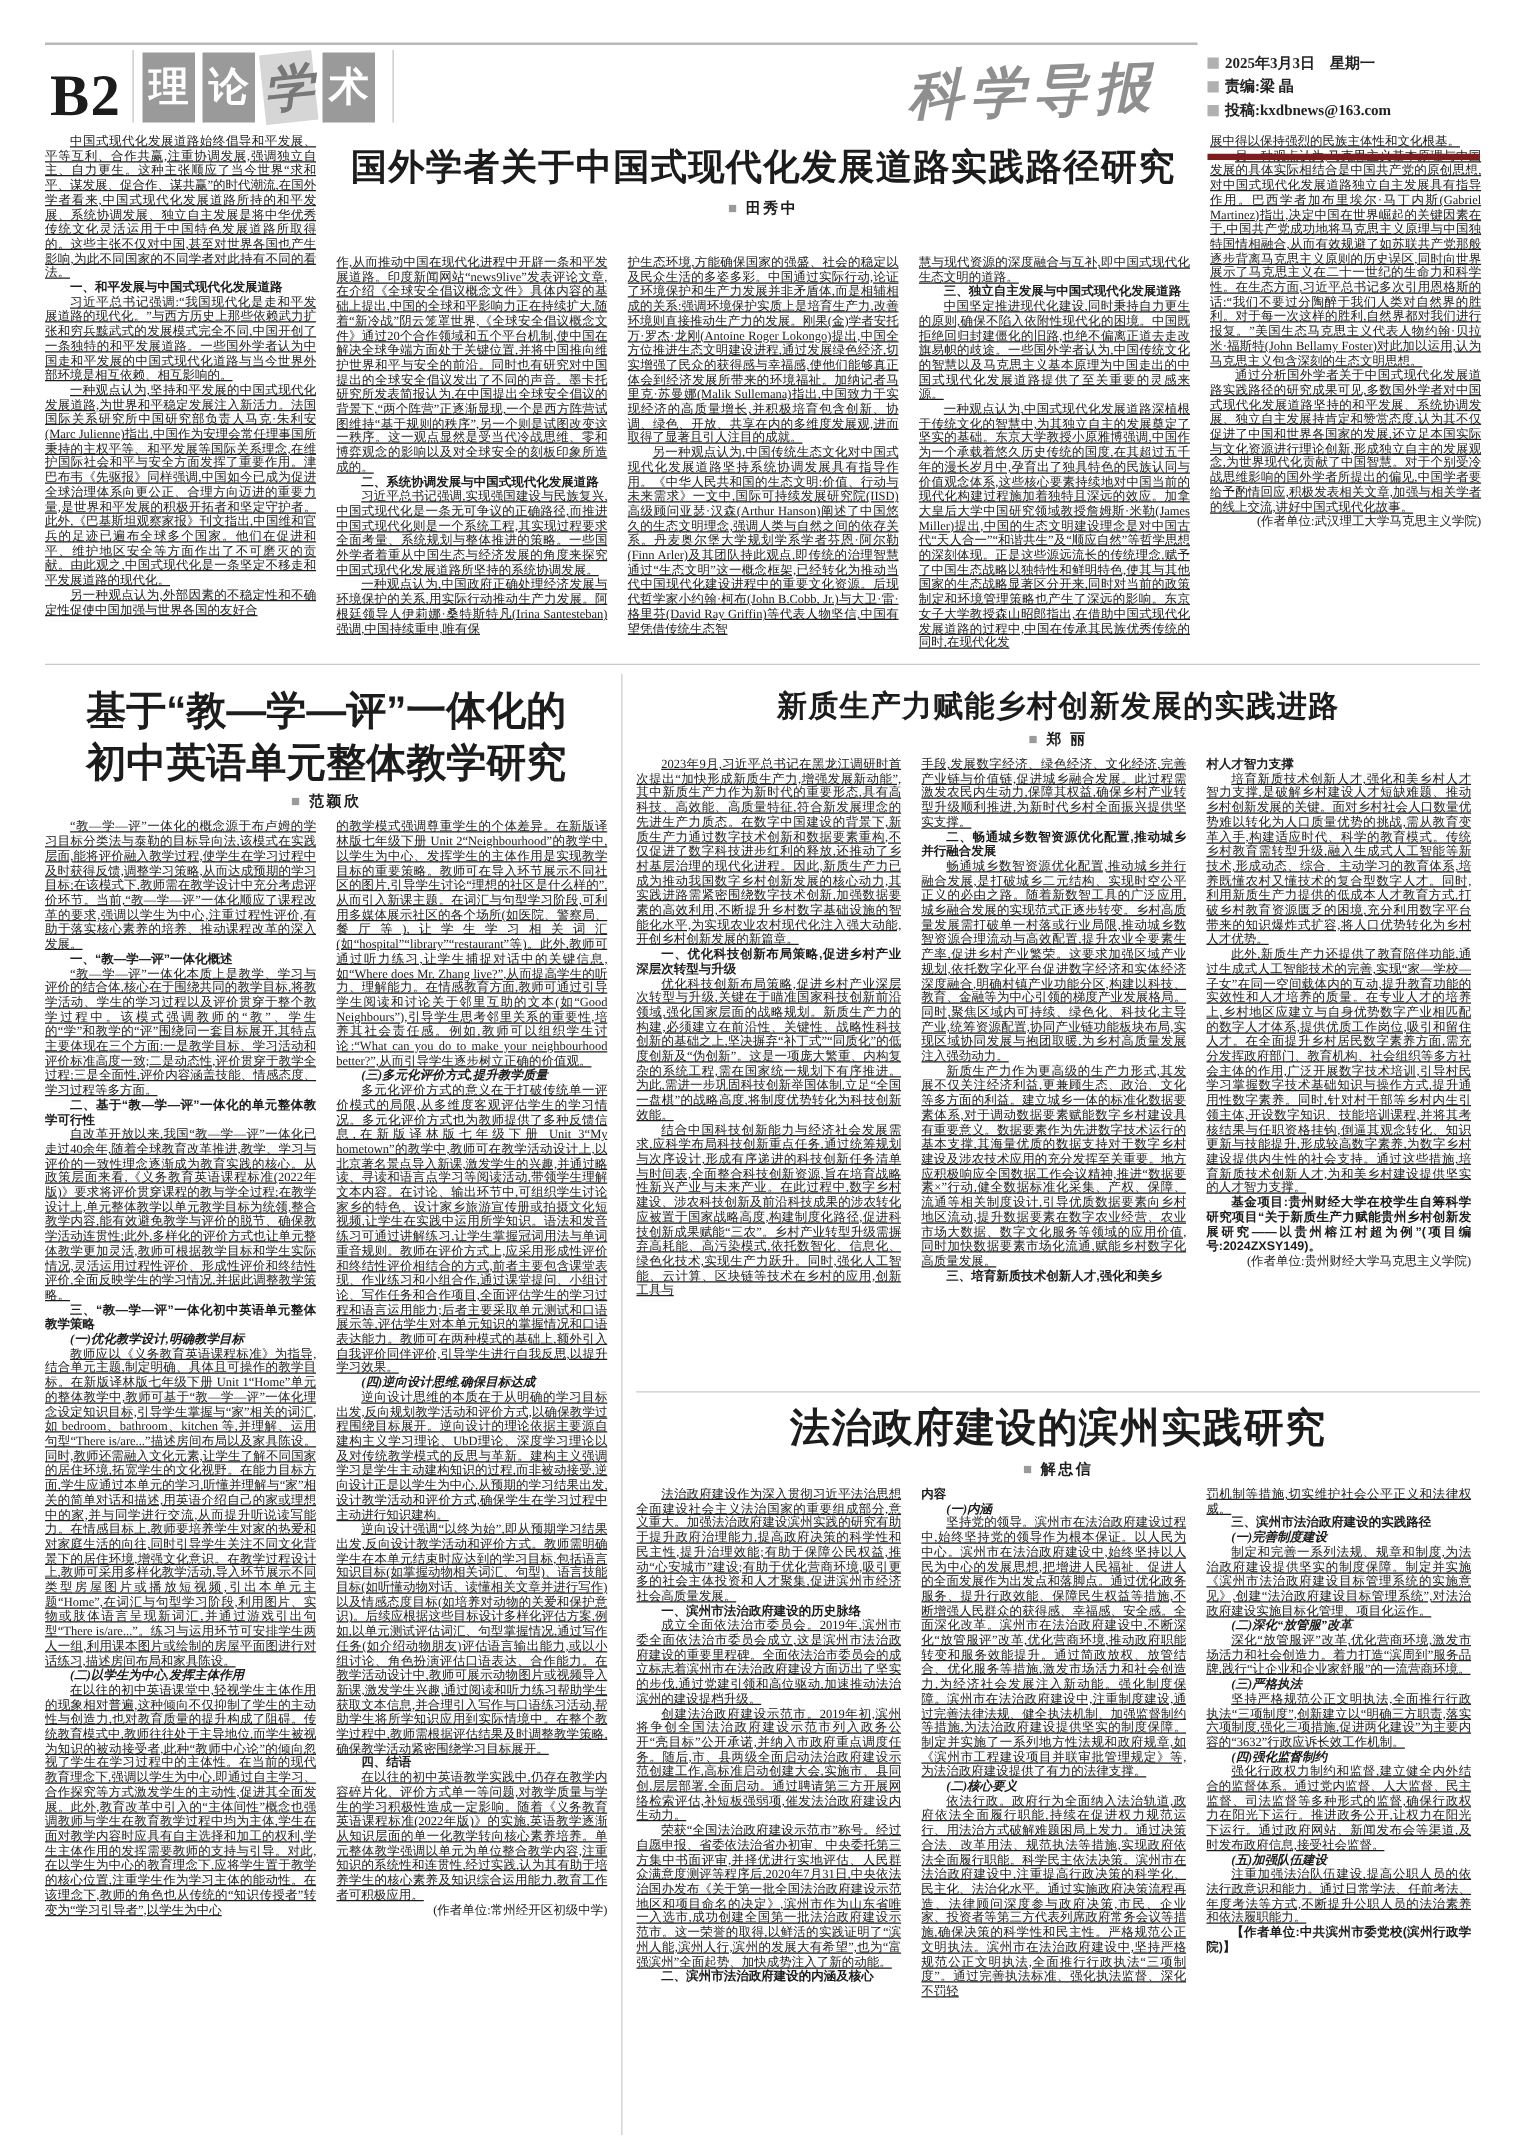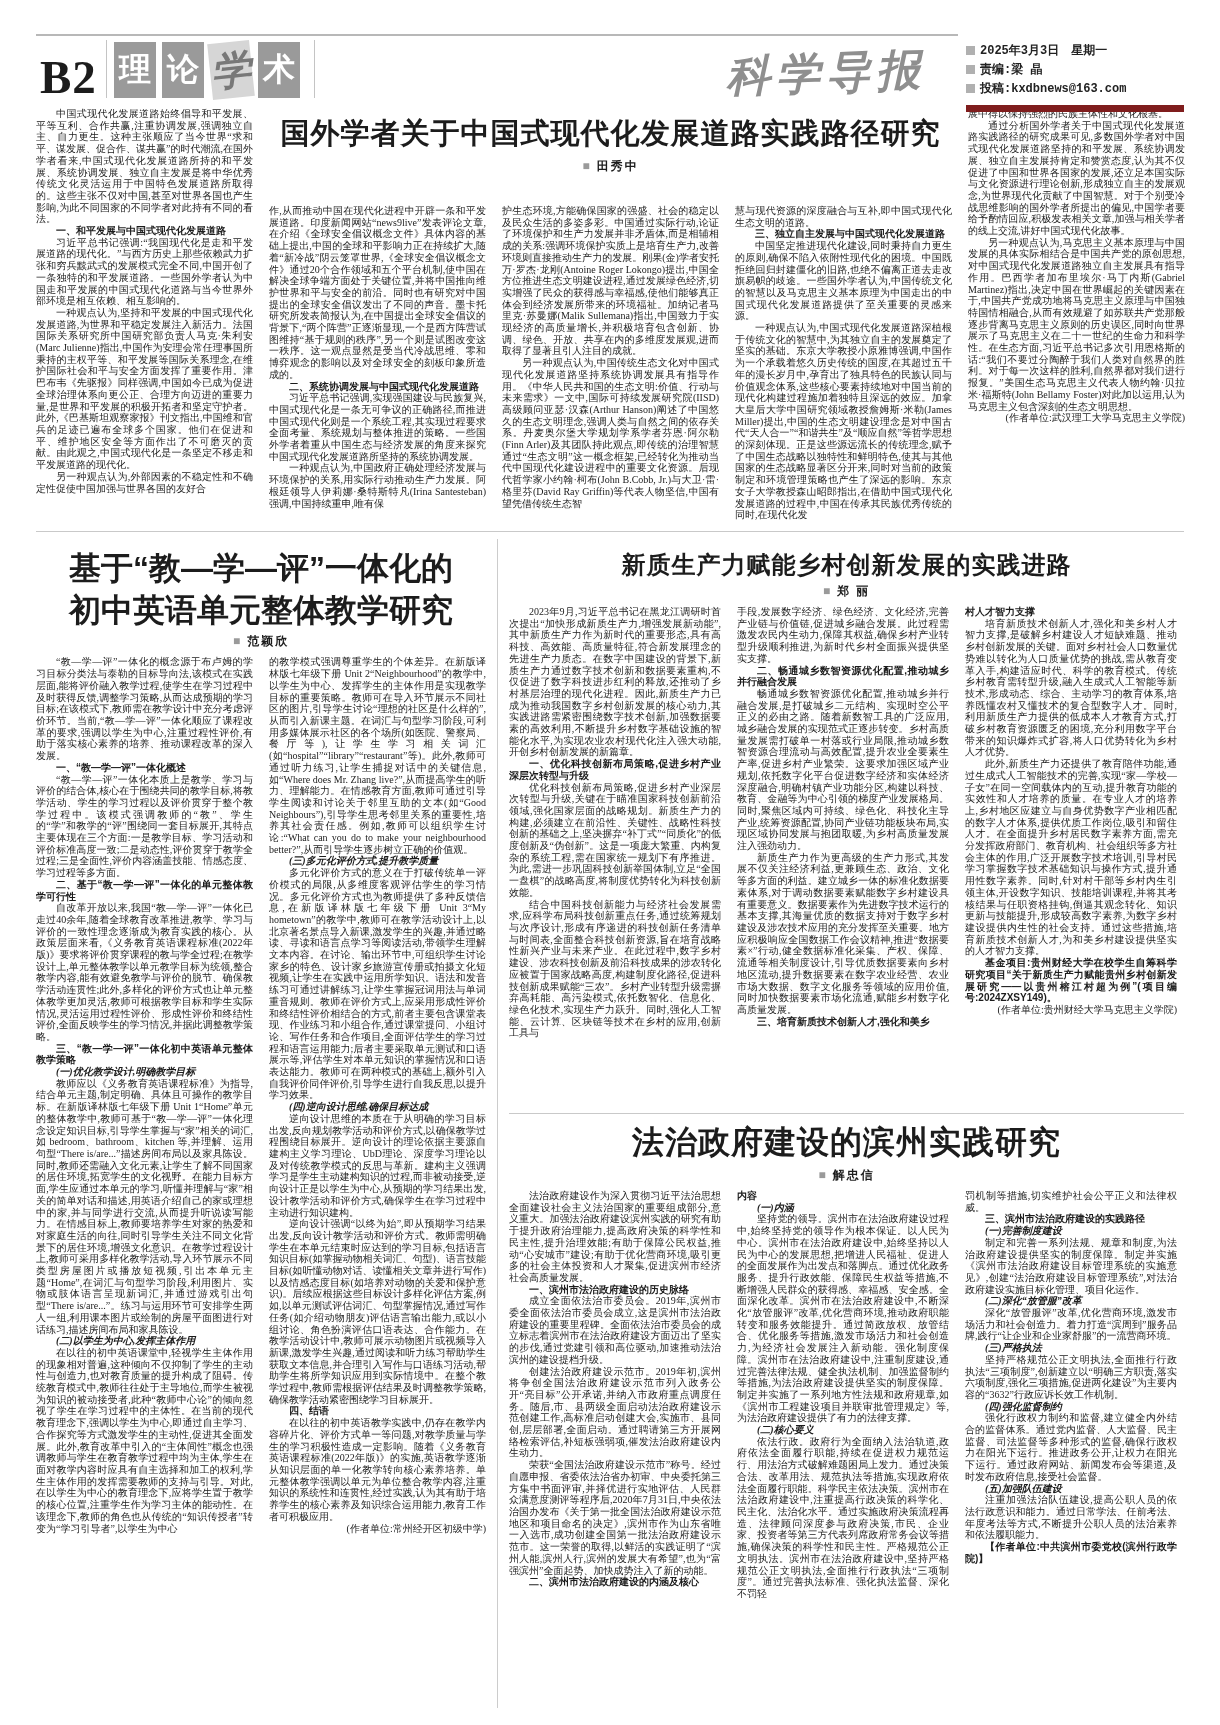--- a/index.html
+++ b/index.html
@@ -15,28 +15,28 @@
   .sec-vline{position:absolute;top:14px;width:1px;height:58px;background:#c4c4c4;}
   .secboxes{position:absolute;left:78px;top:16px;display:flex;gap:6px;}
   .secbox{width:42px;height:56px;background:#9a9a9a;color:#fff;display:flex;align-items:center;
           justify-content:center;font-size:32px;font-weight:bold;
           font-family:"Liberation Sans","DejaVu Sans",sans-serif;}
   .secbox.light{background:#d6d6d6;color:#787878;font-family:"Liberation Serif",serif;
           font-style:italic;font-size:40px;transform:rotate(-6deg);}
   .masthead{position:absolute;left:640px;top:18px;width:300px;text-align:center;
             font-size:44px;font-weight:bold;font-style:italic;color:#8f8f8f;
             letter-spacing:6px;transform:rotate(-2deg);white-space:nowrap;}
-  .dateblock{position:absolute;right:0;top:14px;width:218px;border-bottom:7px solid #7f1d1d;
-             padding-bottom:6px;font-family:Liberation Mono, monospace;}
+  .dateblock{position:absolute;right:0;top:14px;width:218px;border-bottom:5px solid #7f1d1d;
+             padding-bottom:24px;font-family:Liberation Serif, serif;}
   .dateline{display:flex;align-items:center;font-size:12px;color:#222;margin:2px 0;font-weight:bold;}
   .sq{display:inline-block;width:9px;height:9px;background:#b0b0b0;margin-right:5px;flex:0 0 auto;}
 
   
   .col{overflow:hidden;font-size:10px;line-height:11.7px;text-align:justify;}
-  .col .para{text-indent:2em;margin:0;}
+  .col .para{text-indent:2em;margin:0;text-decoration:underline;}
   .col .cont{text-indent:0;}
   .col .sec-head{font-weight:bold;font-family:"Liberation Sans","DejaVu Sans",sans-serif;
                  text-indent:2em;margin:0;}
   .col .cont-h{text-indent:0;}
   .col .sub-head{font-weight:bold;font-style:italic;text-indent:2em;margin:0;}
   .col .author-note{text-align:right;text-indent:0;margin:0;}
   .col .fund-note{font-weight:bold;text-indent:2em;margin:0;
                   font-family:"Liberation Sans","DejaVu Sans",sans-serif;}
   .byline{text-align:center;font-size:12px;margin:2px 0 6px;}
   .byline .b-icon{color:#9a9a9a;margin-right:4px;}
@@ -132,22 +132,22 @@
             <div class="col a1-col">
                 <div class="para cont">慧与现代资源的深度融合与互补,即中国式现代化生态文明的道路。</div>
                 <div class="sec-head">三、独立自主发展与中国式现代化发展道路</div>
                 <div class="para">中国坚定推进现代化建设,同时秉持自力更生的原则,确保不陷入依附性现代化的困境。中国既拒绝回归封建僵化的旧路,也绝不偏离正道去走改旗易帜的歧途。一些国外学者认为,中国传统文化的智慧以及马克思主义基本原理为中国走出的中国式现代化发展道路提供了至关重要的灵感来源。</div>
                 <div class="para">一种观点认为,中国式现代化发展道路深植根于传统文化的智慧中,为其独立自主的发展奠定了坚实的基础。东京大学教授小原雅博强调,中国作为一个承载着悠久历史传统的国度,在其超过五千年的漫长岁月中,孕育出了独具特色的民族认同与价值观念体系,这些核心要素持续地对中国当前的现代化构建过程施加着独特且深远的效应。加拿大皇后大学中国研究领域教授詹姆斯·米勒(James Miller)提出,中国的生态文明建设理念是对中国古代“天人合一”“和谐共生”及“顺应自然”等哲学思想的深刻体现。正是这些源远流长的传统理念,赋予了中国生态战略以独特性和鲜明特色,使其与其他国家的生态战略显著区分开来,同时对当前的政策制定和环境管理策略也产生了深远的影响。东京女子大学教授森山昭郎指出,在借助中国式现代化发展道路的过程中,中国在传承其民族优秀传统的同时,在现代化发</div>
               </div>
           </div>
         </div>
         <div class="col a1-col">
             <div class="para cont">展中得以保持强烈的民族主体性和文化根基。</div>
+            <div class="para">另一种观点认为,马克思主义基本原理与中国发展的具体实际相结合是中国共产党的原创思想,对中国式现代化发展道路独立自主发展具有指导作用。巴西学者加布里埃尔·马丁内斯(Gabriel Martinez)指出,决定中国在世界崛起的关键因素在于,中国共产党成功地将马克思主义原理与中国独特国情相融合,从而有效规避了如苏联共产党那般逐步背离马克思主义原则的历史误区,同时向世界展示了马克思主义在二十一世纪的生命力和科学性。在生态方面,习近平总书记多次引用恩格斯的话:“我们不要过分陶醉于我们人类对自然界的胜利。对于每一次这样的胜利,自然界都对我们进行报复。”美国生态马克思主义代表人物约翰·贝拉米·福斯特(John Bellamy Foster)对此加以运用,认为马克思主义包含深刻的生态文明思想。</div>
             <div class="para">通过分析国外学者关于中国式现代化发展道路实践路径的研究成果可见,多数国外学者对中国式现代化发展道路坚持的和平发展、系统协调发展、独立自主发展持肯定和赞赏态度,认为其不仅促进了中国和世界各国家的发展,还立足本国实际与文化资源进行理论创新,形成独立自主的发展观念,为世界现代化贡献了中国智慧。对于个别受冷战思维影响的国外学者所提出的偏见,中国学者要给予酌情回应,积极发表相关文章,加强与相关学者的线上交流,讲好中国式现代化故事。</div>
-            <div class="para">另一种观点认为,马克思主义基本原理与中国发展的具体实际相结合是中国共产党的原创思想,对中国式现代化发展道路独立自主发展具有指导作用。巴西学者加布里埃尔·马丁内斯(Gabriel Martinez)指出,决定中国在世界崛起的关键因素在于,中国共产党成功地将马克思主义原理与中国独特国情相融合,从而有效规避了如苏联共产党那般逐步背离马克思主义原则的历史误区,同时向世界展示了马克思主义在二十一世纪的生命力和科学性。在生态方面,习近平总书记多次引用恩格斯的话:“我们不要过分陶醉于我们人类对自然界的胜利。对于每一次这样的胜利,自然界都对我们进行报复。”美国生态马克思主义代表人物约翰·贝拉米·福斯特(John Bellamy Foster)对此加以运用,认为马克思主义包含深刻的生态文明思想。</div>
             <div class="author-note">(作者单位:武汉理工大学马克思主义学院)</div>
           </div>
       </div>
     </div>
 
     <div class="hdiv"></div>
 
     <div class="lower">
 
       <div class="a2">

